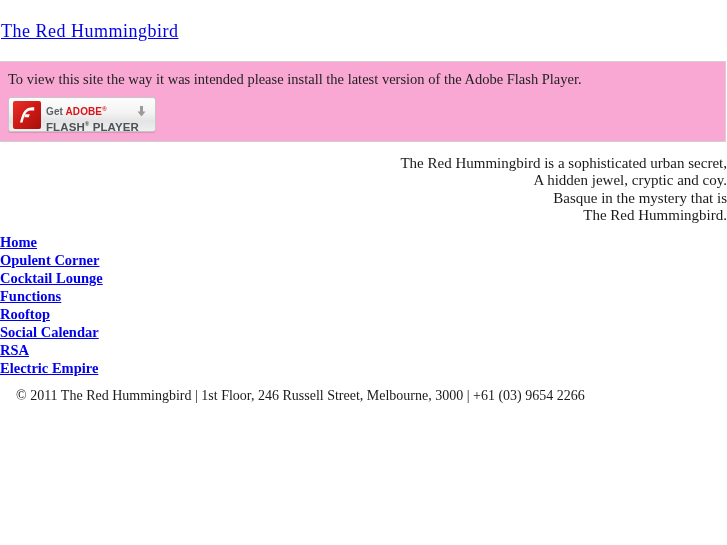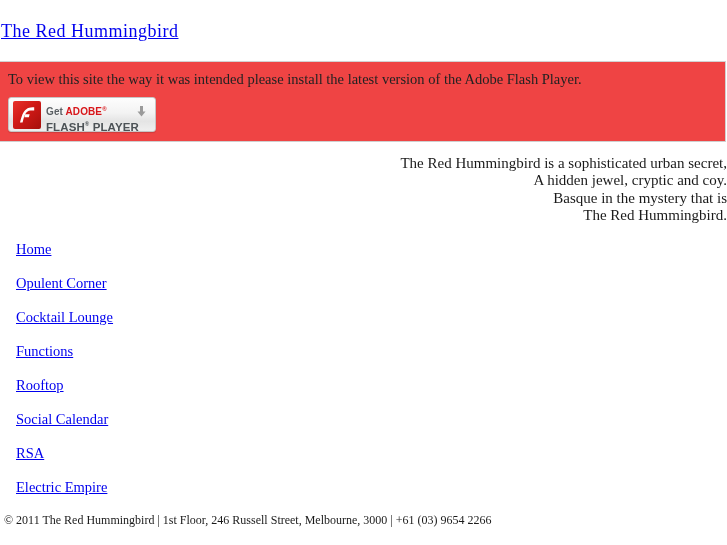--- a/index.html
+++ b/index.html
@@ -32,21 +32,21 @@
     color: #0000ee;
     text-decoration: underline;
     margin: 16px 0 0 0;
     padding: 0 2px 1px 1px;
     cursor: pointer;
   }
 
   
   .flash-notice {
     margin-top: 14px;
-    background: #ef4444;
+    background: #f9a8d4;
     border-top: 1px solid #d2d2d2;
     border-bottom: 1px solid #cfcfcf;
     border-right: 1px solid #d2d2d2;
     width: 726px;
     box-sizing: border-box;
     padding: 8px 0 9px 0;
   }
   .flash-notice-text {
     font-family: "Liberation Serif", "DejaVu Serif", serif;
     font-size: 14.5px;
@@ -135,39 +135,40 @@
   }
   .tagline-line { white-space: nowrap; }
 
   
   .nav-list {
     list-style: none;
     margin: 9px 0 0 0;
     padding: 0;
   }
   .nav-list li {
-    margin: 16px;
+    margin: 0;
     padding: 0;
     line-height: 17px;
+    font-weight: bold;
   }
   .nav-link {
     font-family: "Liberation Serif", "DejaVu Serif", serif;
     font-size: 14.5px;
     color: #0000ee;
     text-decoration: underline;
     cursor: pointer;
     display: inline-block;
   }
 
   
   .footer {
-    margin: 10px 0 0 4px;
-    padding: 0;
-    font-family: "Liberation Serif", "DejaVu Serif", serif;
-    font-size: 12px;
+    margin: 10px 0 0 16px;
+    padding: 0;
+    font-family: "Liberation Serif", "DejaVu Serif", serif;
+    font-size: 14px;
     line-height: 17px;
     color: #1a1a1a;
     white-space: nowrap;
   }
 </style>
 </head>
 <body>
 
 <div class="site-title-wrap">
   <a class="site-title">The Red Hummingbird</a>

